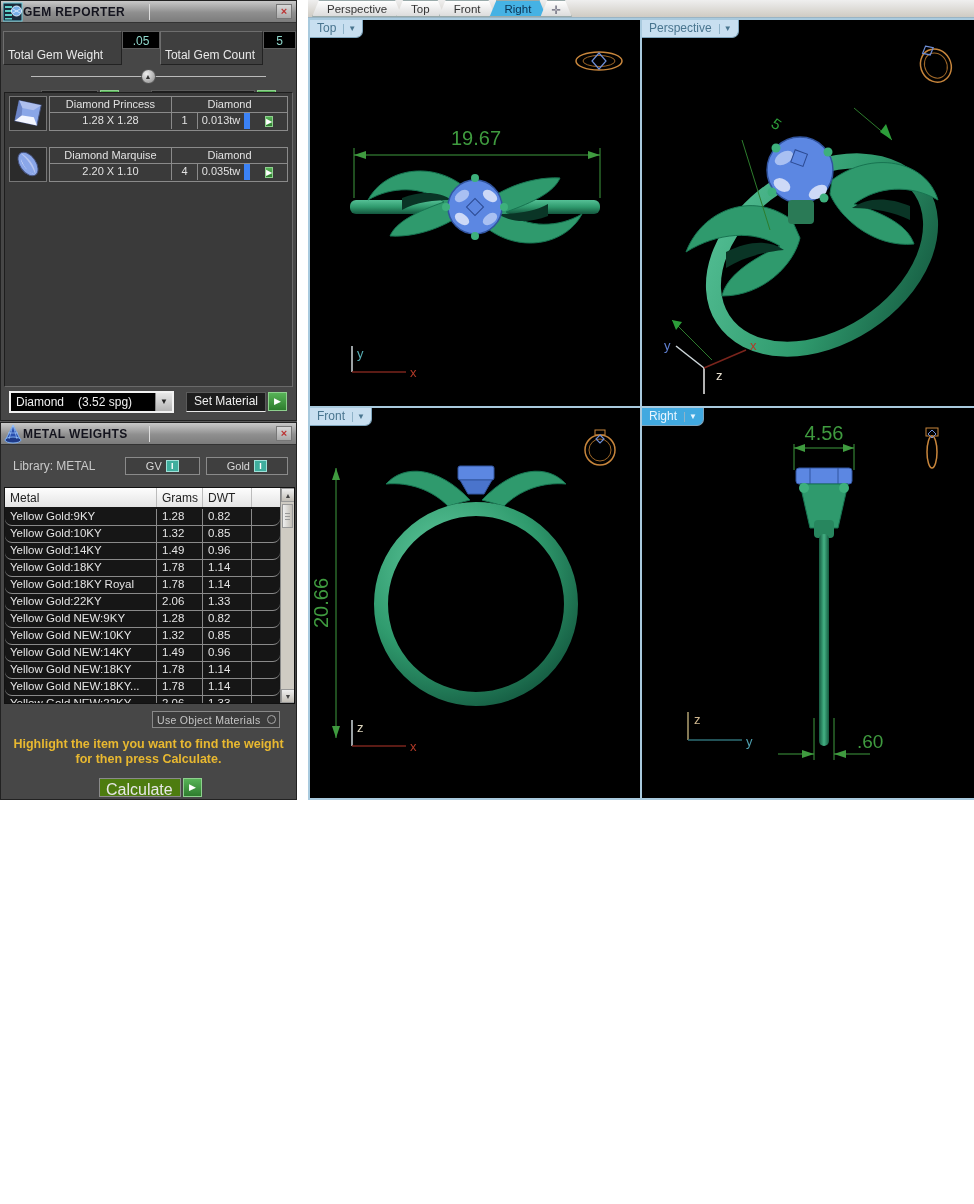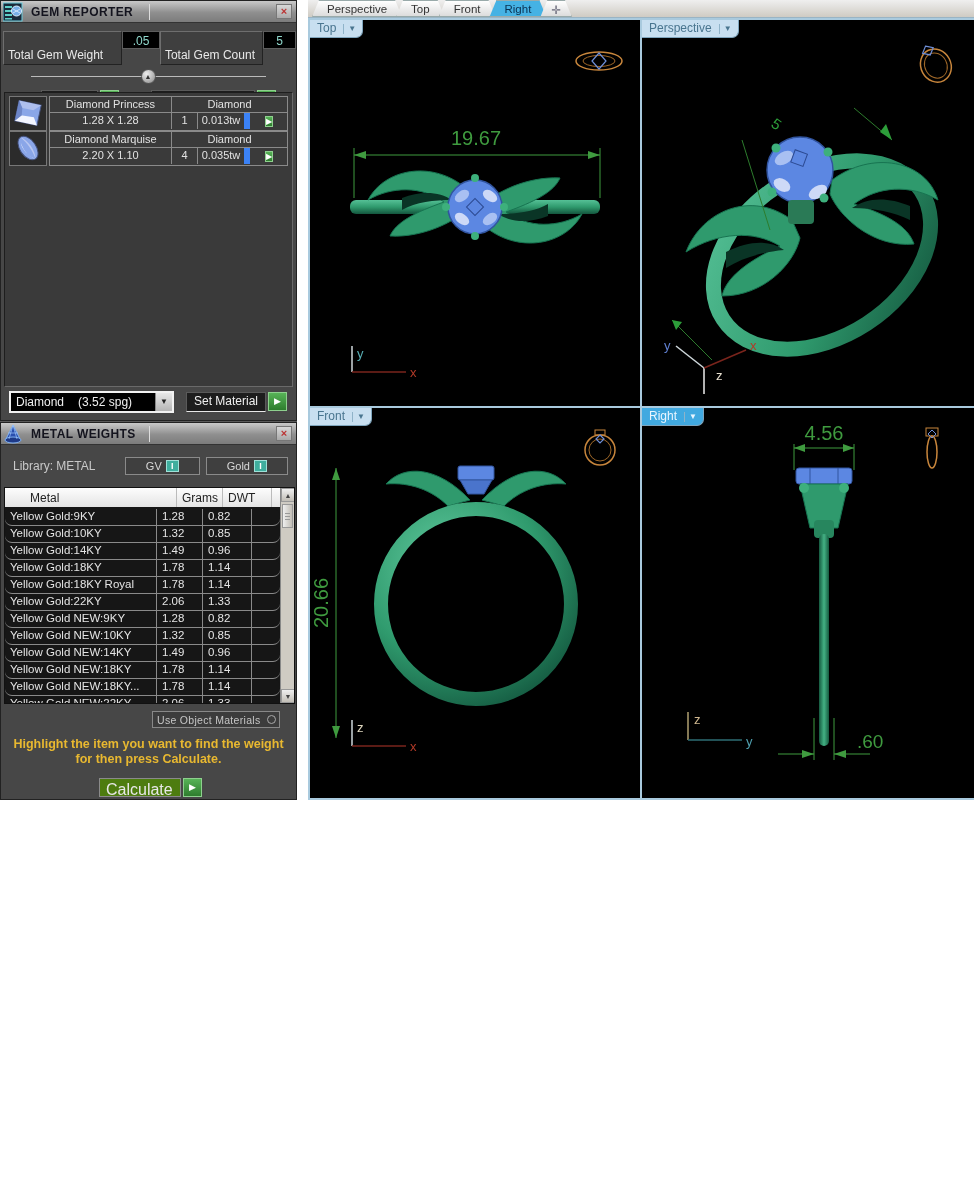--- a/index.html
+++ b/index.html
@@ -6,41 +6,41 @@
   body { background:#fff; font-family:"Liberation Sans", sans-serif; }
   .stage { position:relative; width:974px; height:1204px; background:#fff; overflow:hidden; }
 
   
   .left-col { position:absolute; left:0; top:0; width:297px; height:800px; background:#5a5a5a; }
   .panel { position:absolute; left:0; width:297px; background:#474747; border:1px solid #222; }
   .gem-panel { top:0; height:421px; }
   .metal-panel { top:422px; height:378px; }
 
   .titlebar { position:relative; height:22px; background:linear-gradient(#c9c9c9,#8f8f8f 55%,#7c7c7c); border-bottom:1px solid #333; display:flex; align-items:center; }
-  .titlebar .ttl { font-size:12px; font-weight:bold; color:#14141e; letter-spacing:.4px; margin-left:8px; }
+  .titlebar .ttl { font-size:12px; font-weight:bold; color:#14141e; letter-spacing:.4px; }
   .tdivider { position:absolute; left:148px; top:3px; width:1px; height:16px; background:#6f6f6f; border-right:1px solid #ddd; }
   .closebtn { position:absolute; right:4px; top:3px; width:16px; height:15px; background:linear-gradient(#d8d8d8,#aaa); border:1px solid #777; color:#b33; font-size:11px; font-weight:bold; line-height:13px; text-align:center; cursor:pointer; }
   .appicon { width:20px; height:20px; margin-left:2px; flex:0 0 auto; }
 
   .totals-row { display:flex; margin:8px 0 0 2px; }
   .tlabel { background:#3f3f3f; border:1px solid; border-color:#6e6e6e #222 #222 #6e6e6e; color:#e8e8e8; font-size:12px; padding:16px 4px; height:18px; white-space:nowrap; }
   .tval { background:#000; border:1px solid #5d5d5d; color:#8fd8cc; font-size:12px; text-align:center; height:18px; padding:2px 0; }
   .w1{width:120px}.v1{width:38px}.w2{width:104px}.v2{width:33px}
 
   .slider { position:relative; height:16px; margin:4px 30px 0 30px; }
   .slider .track { position:absolute; left:0; right:0; top:7px; height:1px; background:#bbb; }
   .slider .thumb { position:absolute; left:50%; top:0; width:15px; height:15px; margin-left:-8px; border-radius:50%; background:radial-gradient(circle at 35% 30%, #eee, #888); border:1px solid #555; color:#333; font-size:7px; text-align:center; line-height:14px; }
 
   .btnrow { display:flex; margin:5px 0 0 40px; gap:32px; }
   .dkbtn { display:flex; }
   .dkbtn .face { background:#1d1d1d; border:1px solid #5a5a5a; color:#3b82f6; font-size:12px; padding:1px 8px; height:19px; white-space:nowrap; }
   .garrow { width:19px; height:19px; background:linear-gradient(#57b357,#2e7d2e); border:1px solid #8ed08e; color:#fff; font-size:9px; text-align:center; line-height:17px; margin-left:2px; }
 
   .gemlist { position:absolute; left:3px; right:3px; top:91px; bottom:33px; background:#3a3a3a; border:1px solid; border-color:#1e1e1e #6a6a6a #6a6a6a #1e1e1e; padding:3px 4px; }
-  .gementry { display:flex; margin-bottom:0; }
+  .gementry { display:flex; margin-bottom:16px; }
   .gemicon { width:38px; height:35px; background:#2b2b2b; border:1px solid #777; margin-right:2px; flex:0 0 auto; }
   .gemtable { flex:1; border:1px solid #8a8a8a; font-size:11px; color:#e2e2e2; }
   .gtr { display:flex; height:16px; line-height:15px; }
   .gtr.top { border-bottom:1px solid #8a8a8a; }
   .gc { text-align:center; overflow:hidden; white-space:nowrap; }
   .gc.name{width:122px;border-right:1px solid #8a8a8a;}
   .gc.mat{flex:1}
   .gc.size{width:122px;border-right:1px solid #8a8a8a;}
   .gc.cnt{width:26px;border-right:1px solid #8a8a8a;}
   .gc.wt{width:52px;border-right:6px solid #3b82f6;}
@@ -54,21 +54,21 @@
   .setmat { margin-left:12px; display:flex; }
   .setmat .face { background:#1d1d1d; border:1px solid #5a5a5a; border-bottom:1px solid #e8e8e8; color:#f0f0f0; font-size:12px; padding:1px 7px; height:20px; }
 
   .libraryrow { display:flex; align-items:center; margin:12px 8px 0 12px; }
   .libtext { color:#c9c9c9; font-size:12px; flex:1; }
   .tealbtn { display:flex; align-items:center; background:#3f3f3f; border:1px solid #8a8a8a; padding:1px 20px; margin-left:6px; height:18px; }
   .tealbtn .lbl { color:#d8d8d8; font-size:11px; margin-right:4px; }
   .tealbtn .ind { width:13px; height:12px; background:#3fae9e; border:1px solid #9fe0d8; color:#fff; font-size:9px; font-weight:bold; text-align:center; line-height:11px; }
 
   .mtable { position:absolute; left:3px; top:64px; width:291px; height:217px; overflow:hidden; background:#161616; border:1px solid #111; }
-  .mhead { display:flex; height:19px; background:linear-gradient(#fdfdfd,#e4e4e4); color:#222; font-size:12px;padding-left:20px; }
+  .mhead { display:flex; height:19px; background:linear-gradient(#fdfdfd,#e4e4e4); color:#222; font-size:12px; }
   .mhead .hc { padding:3px 0 0 5px; border-right:1px solid #bbb; }
   .mbody { position:absolute; left:0; top:21px; right:14px; }
   .mrow { display:flex; height:17px; background:#161616; color:#e4e4e4; font-size:11.5px; border-bottom:1px solid #8a8a8a;border-radius:7px; }
   .mrow .c { padding:1px 0 0 5px; border-right:1px solid #8a8a8a; overflow:hidden; white-space:nowrap; }
   .cM{width:152px}.cG{width:46px}.cD{width:49px}.cF{flex:1;border-right:none !important;}
   .mscroll { position:absolute; right:0; top:0; bottom:0; width:14px; background:#cfcbc3; border-left:1px solid #888; }
   .sbtn { width:14px; height:14px; background:linear-gradient(#efefef,#c2beb6); border:1px solid #999; color:#444; font-size:7px; text-align:center; line-height:13px; }
   .sbtn.down { position:absolute; bottom:0; }
   .sthumb { position:absolute; top:16px; left:1px; width:11px; height:24px; background:linear-gradient(90deg,#efefef,#c2beb6); border:1px solid #999; }
   .sthumb i { display:block; height:1px; background:#999; margin:2px 2px 0 2px; }

